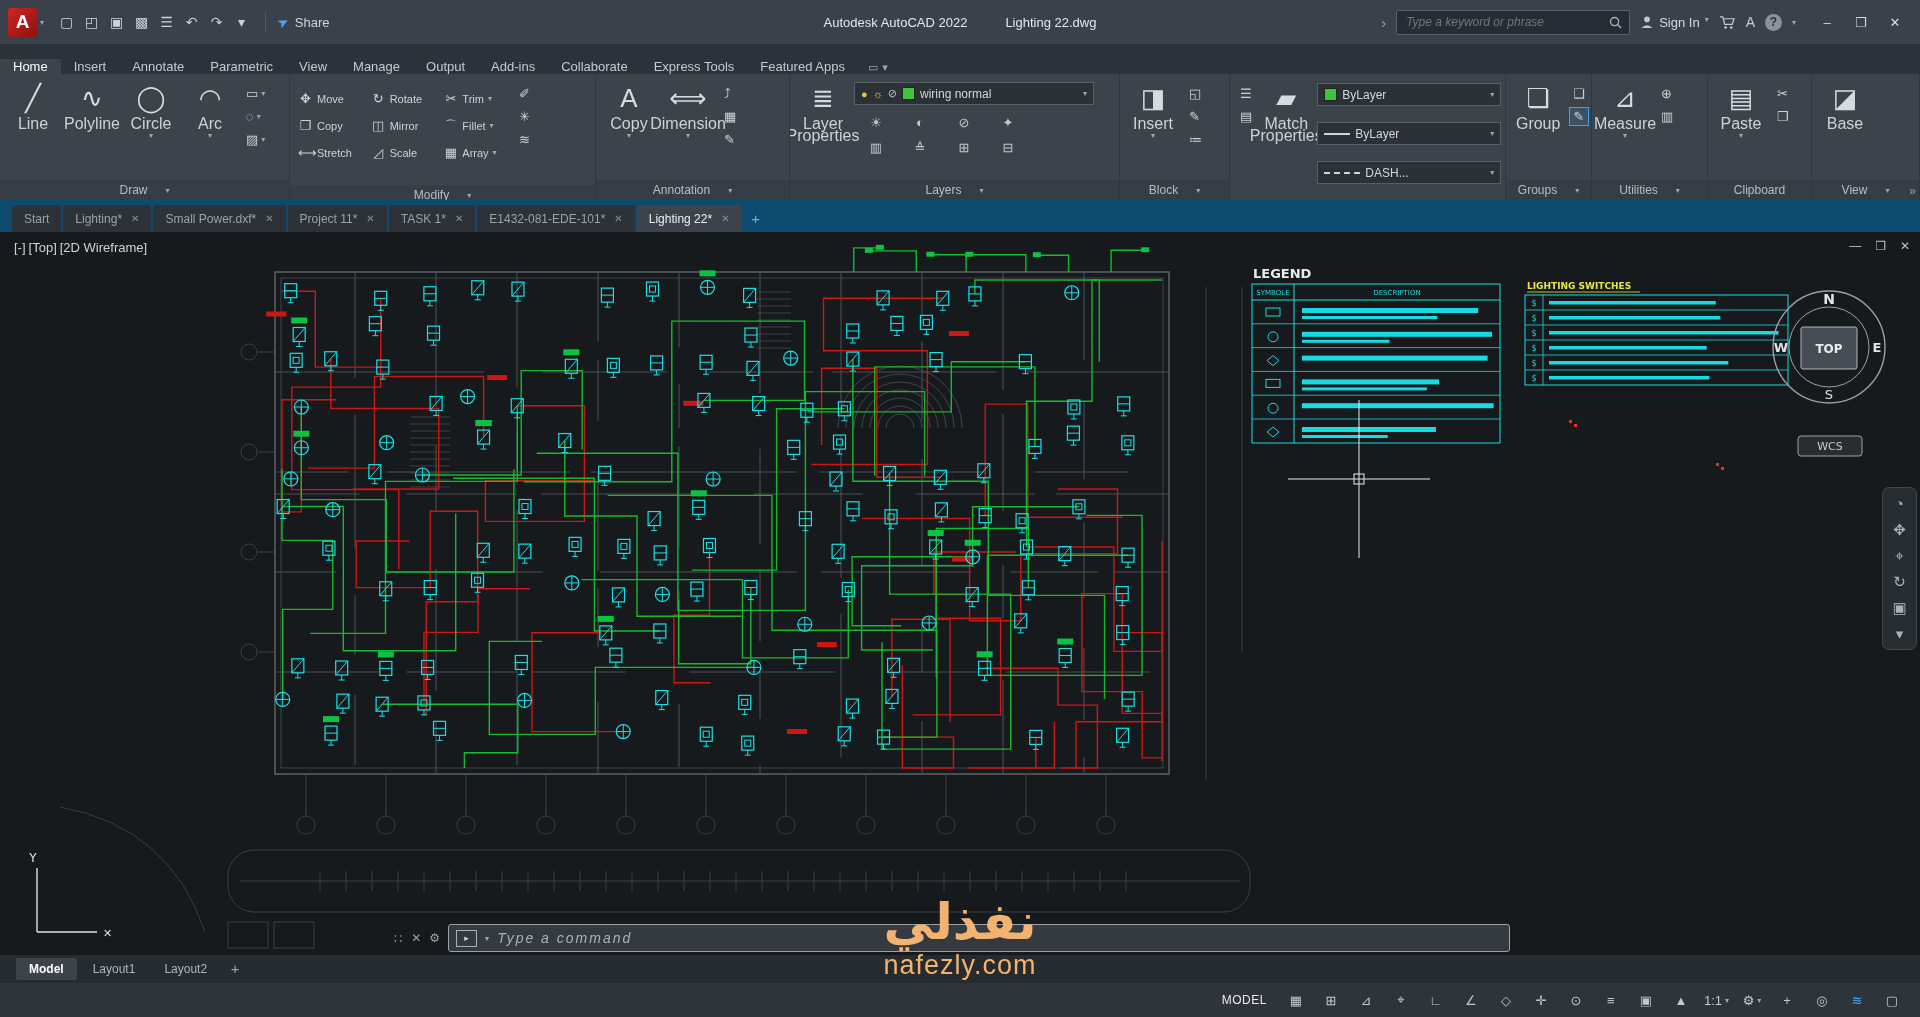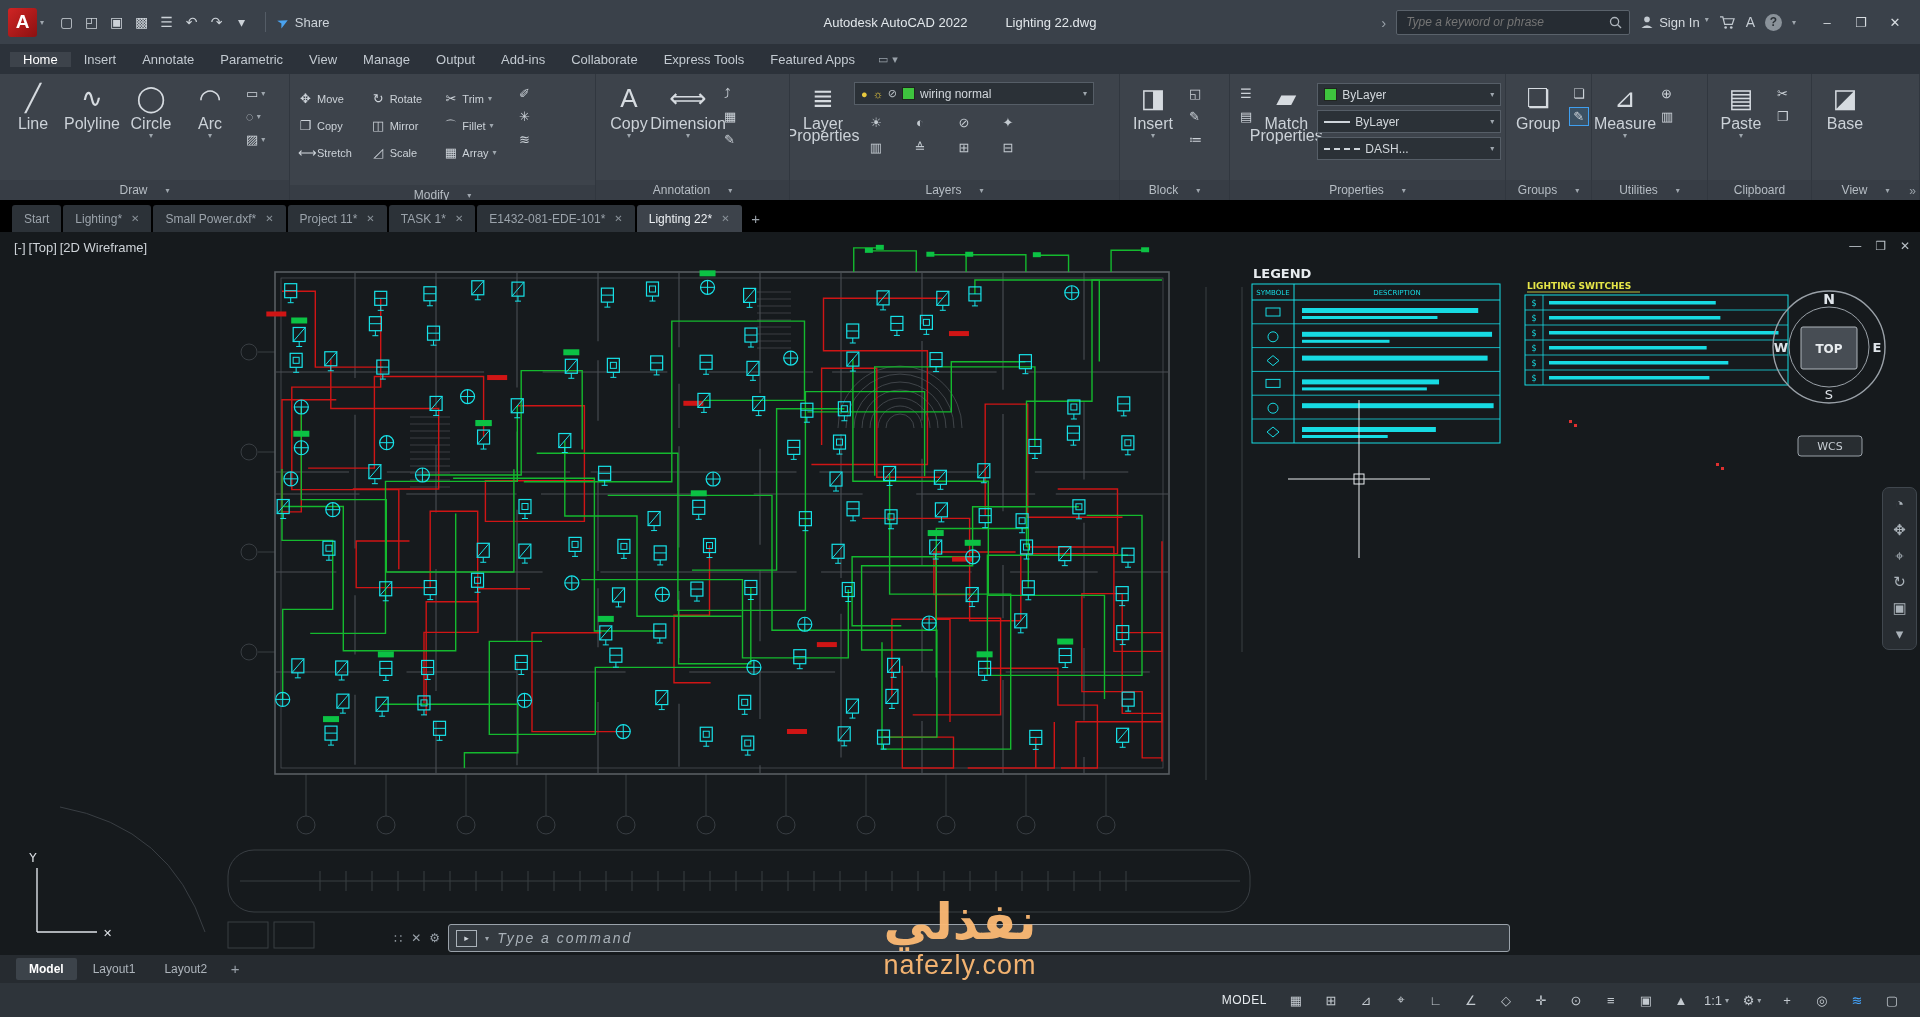--- a/index.html
+++ b/index.html
@@ -20,21 +20,21 @@
   .chev{color:#9aa2aa;font-size:15px;}
   .search{display:flex;align-items:center;background:#262c33;border:1px solid #5a626b;border-radius:2px;height:23px;padding:0 7px;width:218px;gap:6px;}
   .search input{flex:1;background:transparent;border:none;outline:none;color:#cfd5db;font-style:italic;font-size:12px;font-family:"Liberation Sans",sans-serif;}
   .signin{display:flex;align-items:flex-start;gap:5px;color:#d4d9de;}
   .mini-ic{color:#c3cad1;font-size:14px;display:flex;align-items:center;}
   .helpq{width:17px;height:17px;border-radius:50%;background:#8a929a;color:#2c3238;font-weight:bold;font-size:12px;display:flex;align-items:center;justify-content:center;}
   .winbtns{display:flex;margin-left:4px;}
   .winbtn{width:34px;height:30px;display:flex;align-items:center;justify-content:center;color:#d7dce0;font-size:13px;}
 
   
-  .ribbon-tabs{height:30px;flex:0 0 30px;background:#2c323a;display:flex;align-items:center;padding-left:10px;font-size:13px;color:#c3cad1;}
+  .ribbon-tabs{height:30px;flex:0 0 30px;background:#2c323a;display:flex;align-items:flex-end;padding-left:0;font-size:13px;color:#c3cad1;}
   .rtab{padding:0 13px;display:flex;align-items:center;cursor:default;}
   .rtab.active{background:#3d434b;color:#ffffff;}
   .rtoggle{margin-left:10px;display:flex;align-items:center;gap:4px;color:#9aa2aa;font-size:11px;}
 
   
   .ribbon{height:126px;flex:0 0 126px;background:#3d434b;display:flex;position:relative;}
   .panel{display:flex;flex-direction:column;border-right:1px solid #31373f;box-sizing:border-box;overflow:hidden;}
   .panel-content{flex:1;display:flex;padding:3px 3px 0 5px;gap:3px;align-items:flex-start;}
   .panel-footer{height:20px;flex:0 0 20px;display:flex;align-items:center;justify-content:center;color:#b6bdc4;font-size:12px;gap:18px;background:#373d45;margin-top:19px;}
   .big{width:56px;display:flex;flex-direction:column;align-items:center;gap:1px;padding-top:3px;cursor:default;}
@@ -52,25 +52,25 @@
   .combo.wide{width:226px;}
   .combo .val{white-space:nowrap;overflow:hidden;}
   .combo .dd{margin-left:auto;}
   .swatch{width:11px;height:11px;flex:0 0 11px;background:#3ec43e;border:1px solid #20261f;}
   .mini{font-size:11px;color:#b9c0c6;}
   .mini.y{color:#e8c93e;}
   .lineglyph{width:26px;border-top:2px solid #cfd5db;}
   .dashglyph{width:36px;border-top:2px dashed #cfd5db;}
   .lgrid{display:grid;grid-template-columns:repeat(4,44px);grid-auto-rows:25px;align-items:center;justify-items:center;}
   .lgi{color:#c3cad0;font-size:13px;}
-  .pcol{display:flex;flex-direction:column;padding-top:6px;gap:4px;}
+  .pcol{display:flex;flex-direction:column;padding-top:6px;gap:16px;}
   .overflowchev{position:absolute;right:4px;bottom:2px;color:#9aa2aa;font-size:12px;}
 
   
-  .file-tabs{height:32px;flex:0 0 32px;background:#000000;display:flex;align-items:flex-end;padding-left:12px;gap:2px;}
+  .file-tabs{height:32px;flex:0 0 32px;background:#0c4a6e;display:flex;align-items:flex-end;padding-left:12px;gap:2px;}
   .ftab{height:27px;display:flex;align-items:center;gap:9px;padding:0 12px;background:#2c3238;color:#9ba3ab;font-size:12px;border-radius:3px 3px 0 0;white-space:nowrap;}
   .ftab.active{background:#3d434b;color:#eef1f4;}
   .ftab .x{font-size:10px;color:#8a9299;}
   .addtab{width:24px;height:24px;display:flex;align-items:center;justify-content:center;color:#9aa2aa;font-size:15px;margin-bottom:2px;}
 
   
   .drawing{position:relative;flex:1 1 auto;background:#161a1d;overflow:hidden;}
   #plan{position:absolute;inset:0;width:100%;height:100%;display:block;}
   .vplabel{position:absolute;top:8px;left:14px;display:flex;gap:3px;font-size:13px;color:#ced3d8;z-index:5;}
   .vplabel span{cursor:default;}

